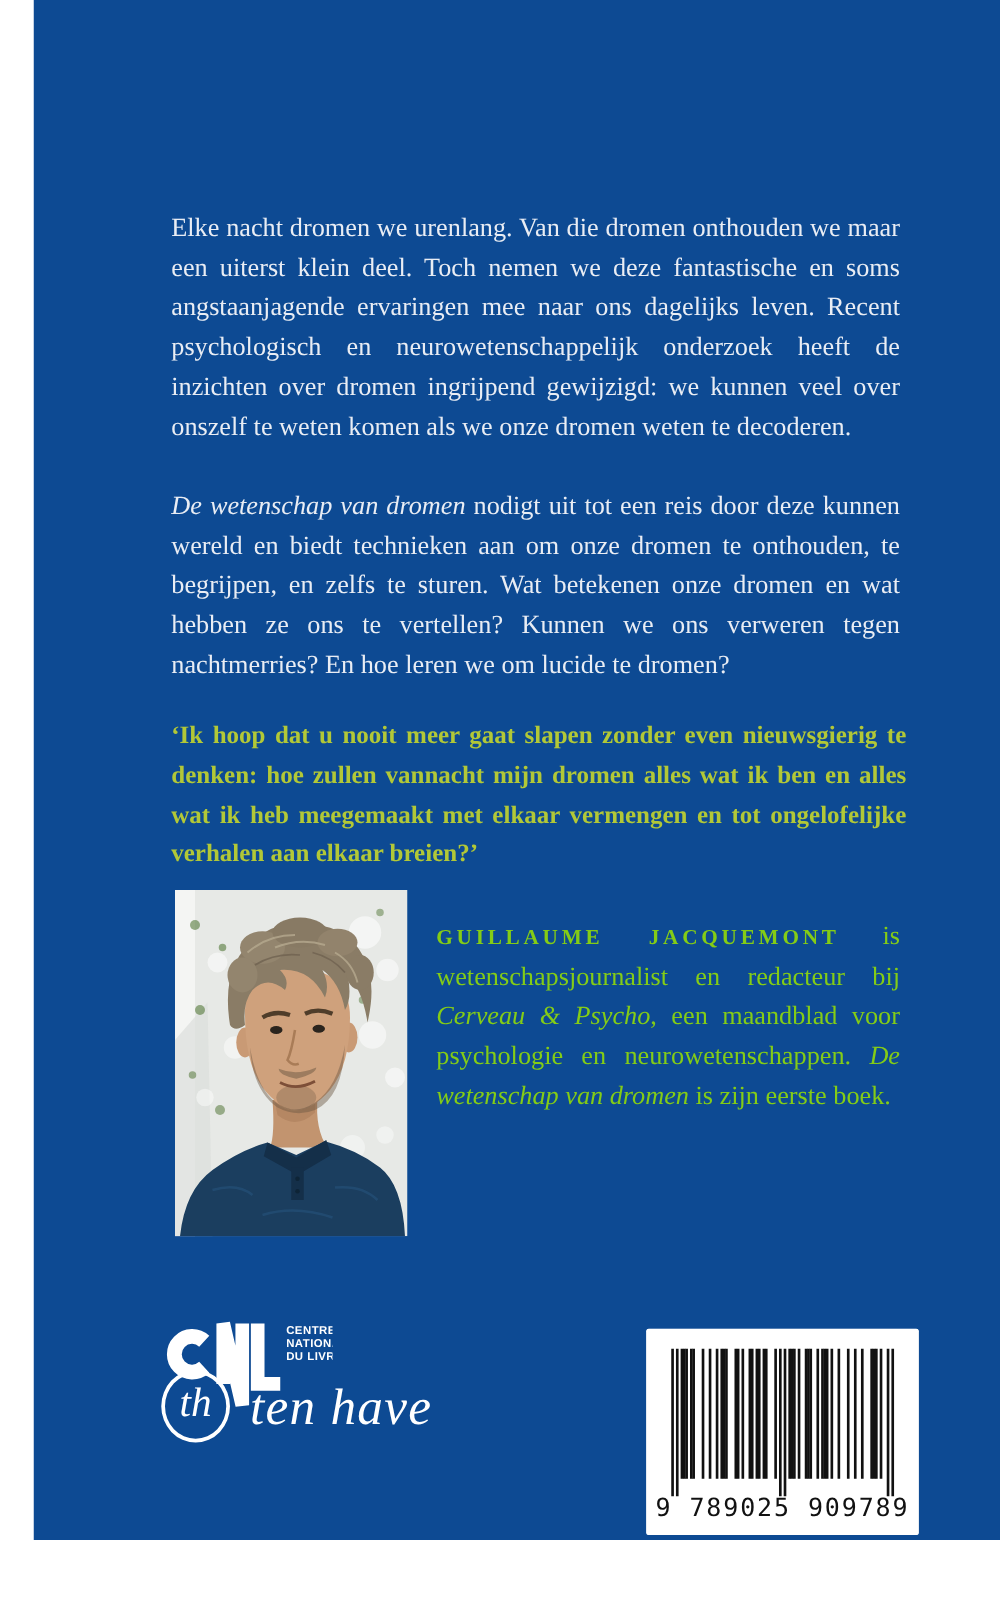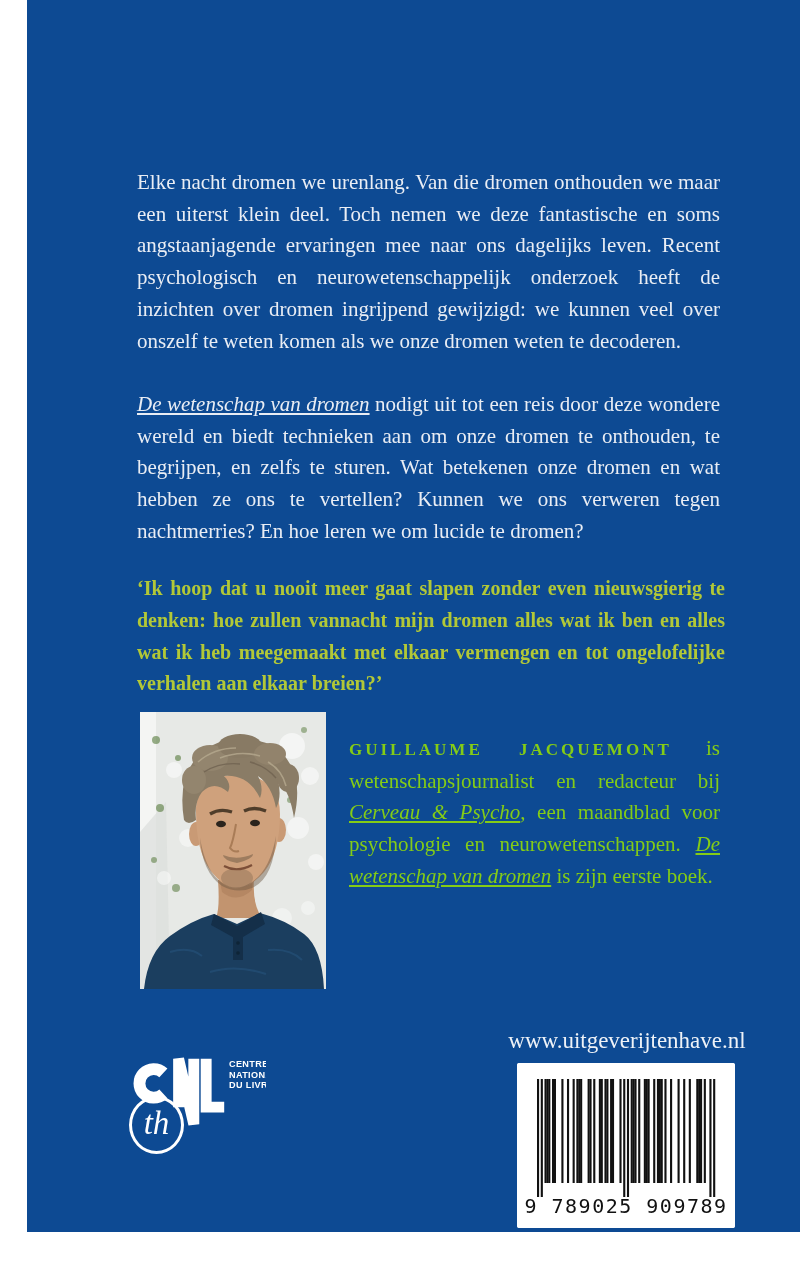--- a/index.html
+++ b/index.html
@@ -21,21 +21,21 @@
   .p1{top:146px;}
   .p2{top:368px;}
   .quote{
     position:absolute;
     left:110px;top:553px;width:588px;
     color:#b2c837;
     font-size:20px;line-height:31.8px;
     font-weight:bold;
     text-align:justify;
   }
-  .it{font-style:italic;text-decoration:underline;}
+  .it{font-style:italic;}
   .caps-name{
     font-weight:bold;
     font-size:17px;
     letter-spacing:3px;
   }
   .photo{
     position:absolute;left:113px;top:712px;
     width:186px;height:277px;display:block;
   }
   .bio{
@@ -83,21 +83,21 @@
   }
   .svg-caption{font-family:"Liberation Sans",sans-serif;font-weight:bold;fill:#ffffff;}
 </style>
 </head>
 <body>
 
 <div class="cover">
 
   <p class="body-text p1">Elke nacht dromen we urenlang. Van die dromen onthouden we maar een uiterst klein deel. Toch nemen we deze fantastische en soms angstaanjagende ervaringen mee naar ons dagelijks leven. Recent psychologisch en neurowetenschappelijk onderzoek heeft de inzichten over dromen ingrijpend gewijzigd: we kunnen veel over onszelf te weten komen als we onze dromen weten te decoderen.</p>
 
-  <p class="body-text p2"><span class="it">De wetenschap van dromen</span><span> nodigt uit tot een reis door deze wondere wereld en biedt technieken aan om onze dromen te onthouden, te begrijpen, en zelfs te sturen. Wat betekenen onze dromen en wat hebben ze ons te vertellen?  Kunnen we ons verweren tegen nachtmerries? En hoe leren we om lucide te dromen?</span></p>
+  <p class="body-text p2"><span class="it">De wetenschap van dromen</span><span> nodigt uit tot een reis door deze kunnen wereld en biedt technieken aan om onze dromen te onthouden, te begrijpen, en zelfs te sturen. Wat betekenen onze dromen en wat hebben ze ons te vertellen?  Kunnen we ons verweren tegen nachtmerries? En hoe leren we om lucide te dromen?</span></p>
 
   <p class="quote">‘Ik hoop dat u nooit meer gaat slapen zonder even nieuwsgierig te denken: hoe zullen vannacht mijn dromen alles wat ik ben en alles wat ik heb meegemaakt met elkaar vermengen en tot ongelofelijke verhalen aan elkaar breien?’</p>
 
   <svg class="photo" viewBox="0 0 186 277" xmlns="http://www.w3.org/2000/svg">
     <rect width="186" height="277" fill="#e7e9e6"></rect>
     <rect width="16" height="277" fill="#f4f5f3"></rect>
     <polygon points="0,120 26,90 30,277 0,277" fill="#dcdedb" opacity="0.7"></polygon>
     <g>
       <circle cx="152" cy="34" r="13" fill="#ffffff" opacity="0.55"></circle>
       <circle cx="170" cy="64" r="9" fill="#ffffff" opacity="0.5"></circle>
@@ -160,23 +160,23 @@
     </g>
     <g class="svg-caption" font-size="9.6" letter-spacing="0.4">
       <text x="101" y="16">CENTRE</text>
       <text x="101" y="27">NATIONAL</text>
       <text x="101" y="38">DU LIVRE</text>
     </g>
   </svg>
 
   <div class="tenhave-logo">
     <span class="th-circle">th</span>
+    <span class="th-name">ten have</span>
   </div>
 
-  <div class="website">www.uitgeverijtenhave.nl</div>
 
   <svg class="barcode-box" viewBox="0 0 218 165" xmlns="http://www.w3.org/2000/svg">
     <rect width="218" height="165" fill="#ffffff" rx="2"></rect>
     <g id="barcode-bars" transform="translate(20,16)" fill="#111111">
         <rect x="0.00" y="0" width="2.12" height="118"></rect>
         <rect x="3.75" y="0" width="2.12" height="118"></rect>
         <rect x="7.49" y="0" width="2.12" height="104"></rect>
         <rect x="9.37" y="0" width="2.12" height="104"></rect>
         <rect x="11.24" y="0" width="2.12" height="104"></rect>
         <rect x="14.99" y="0" width="2.12" height="104"></rect>

